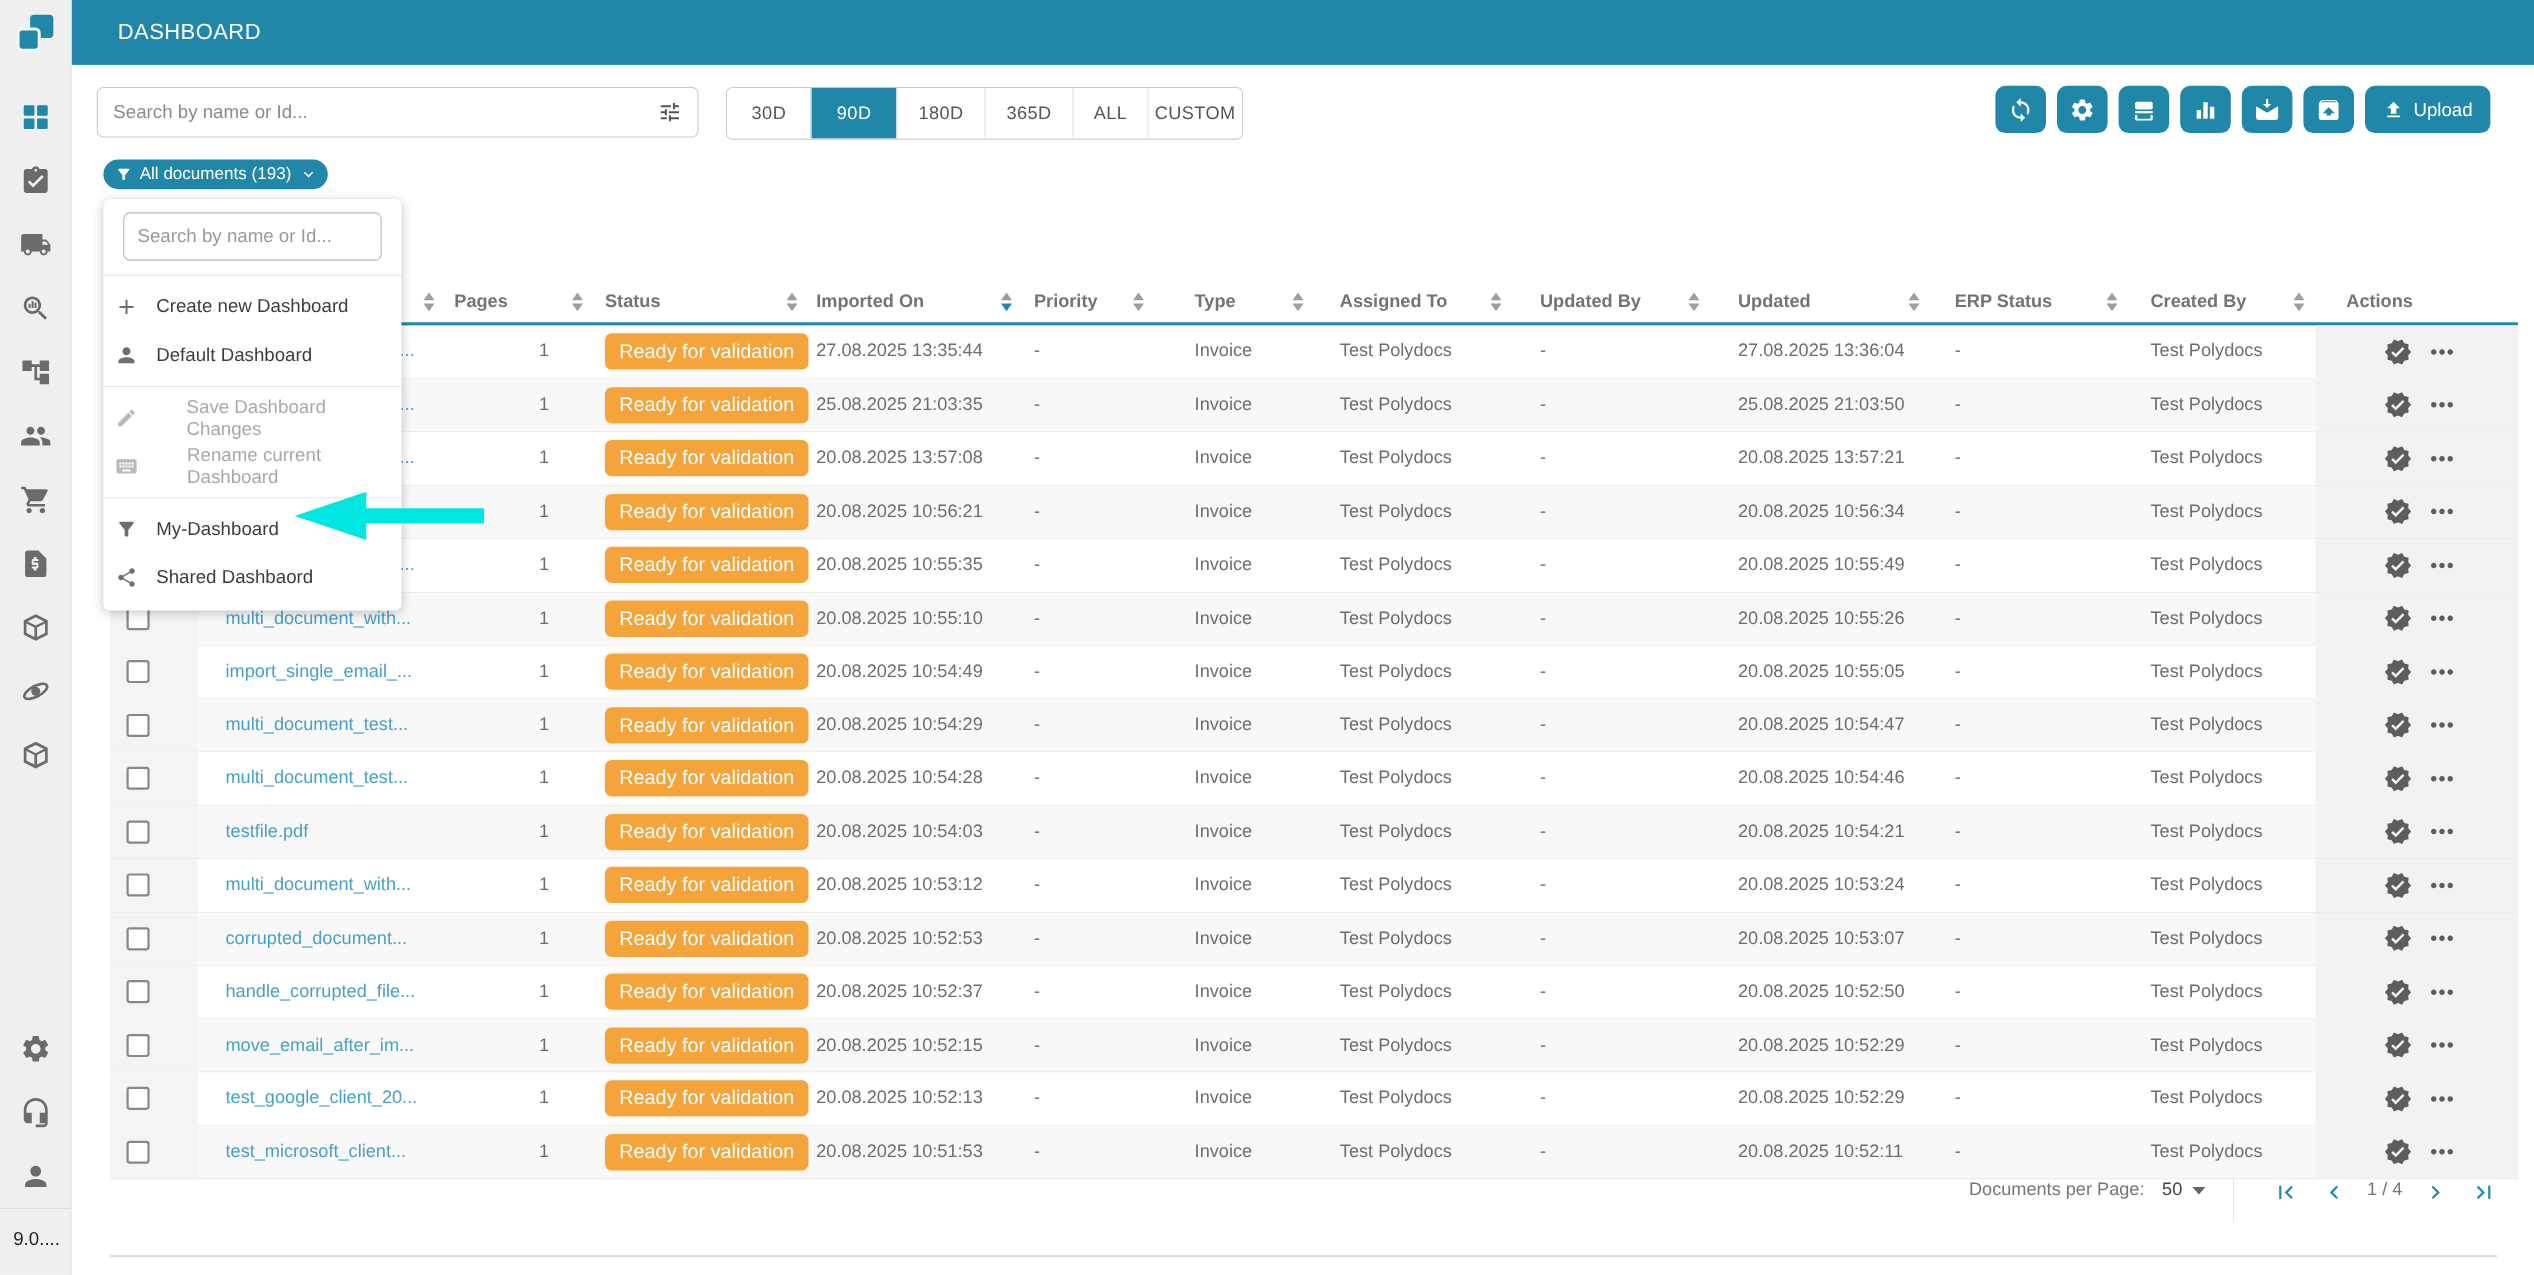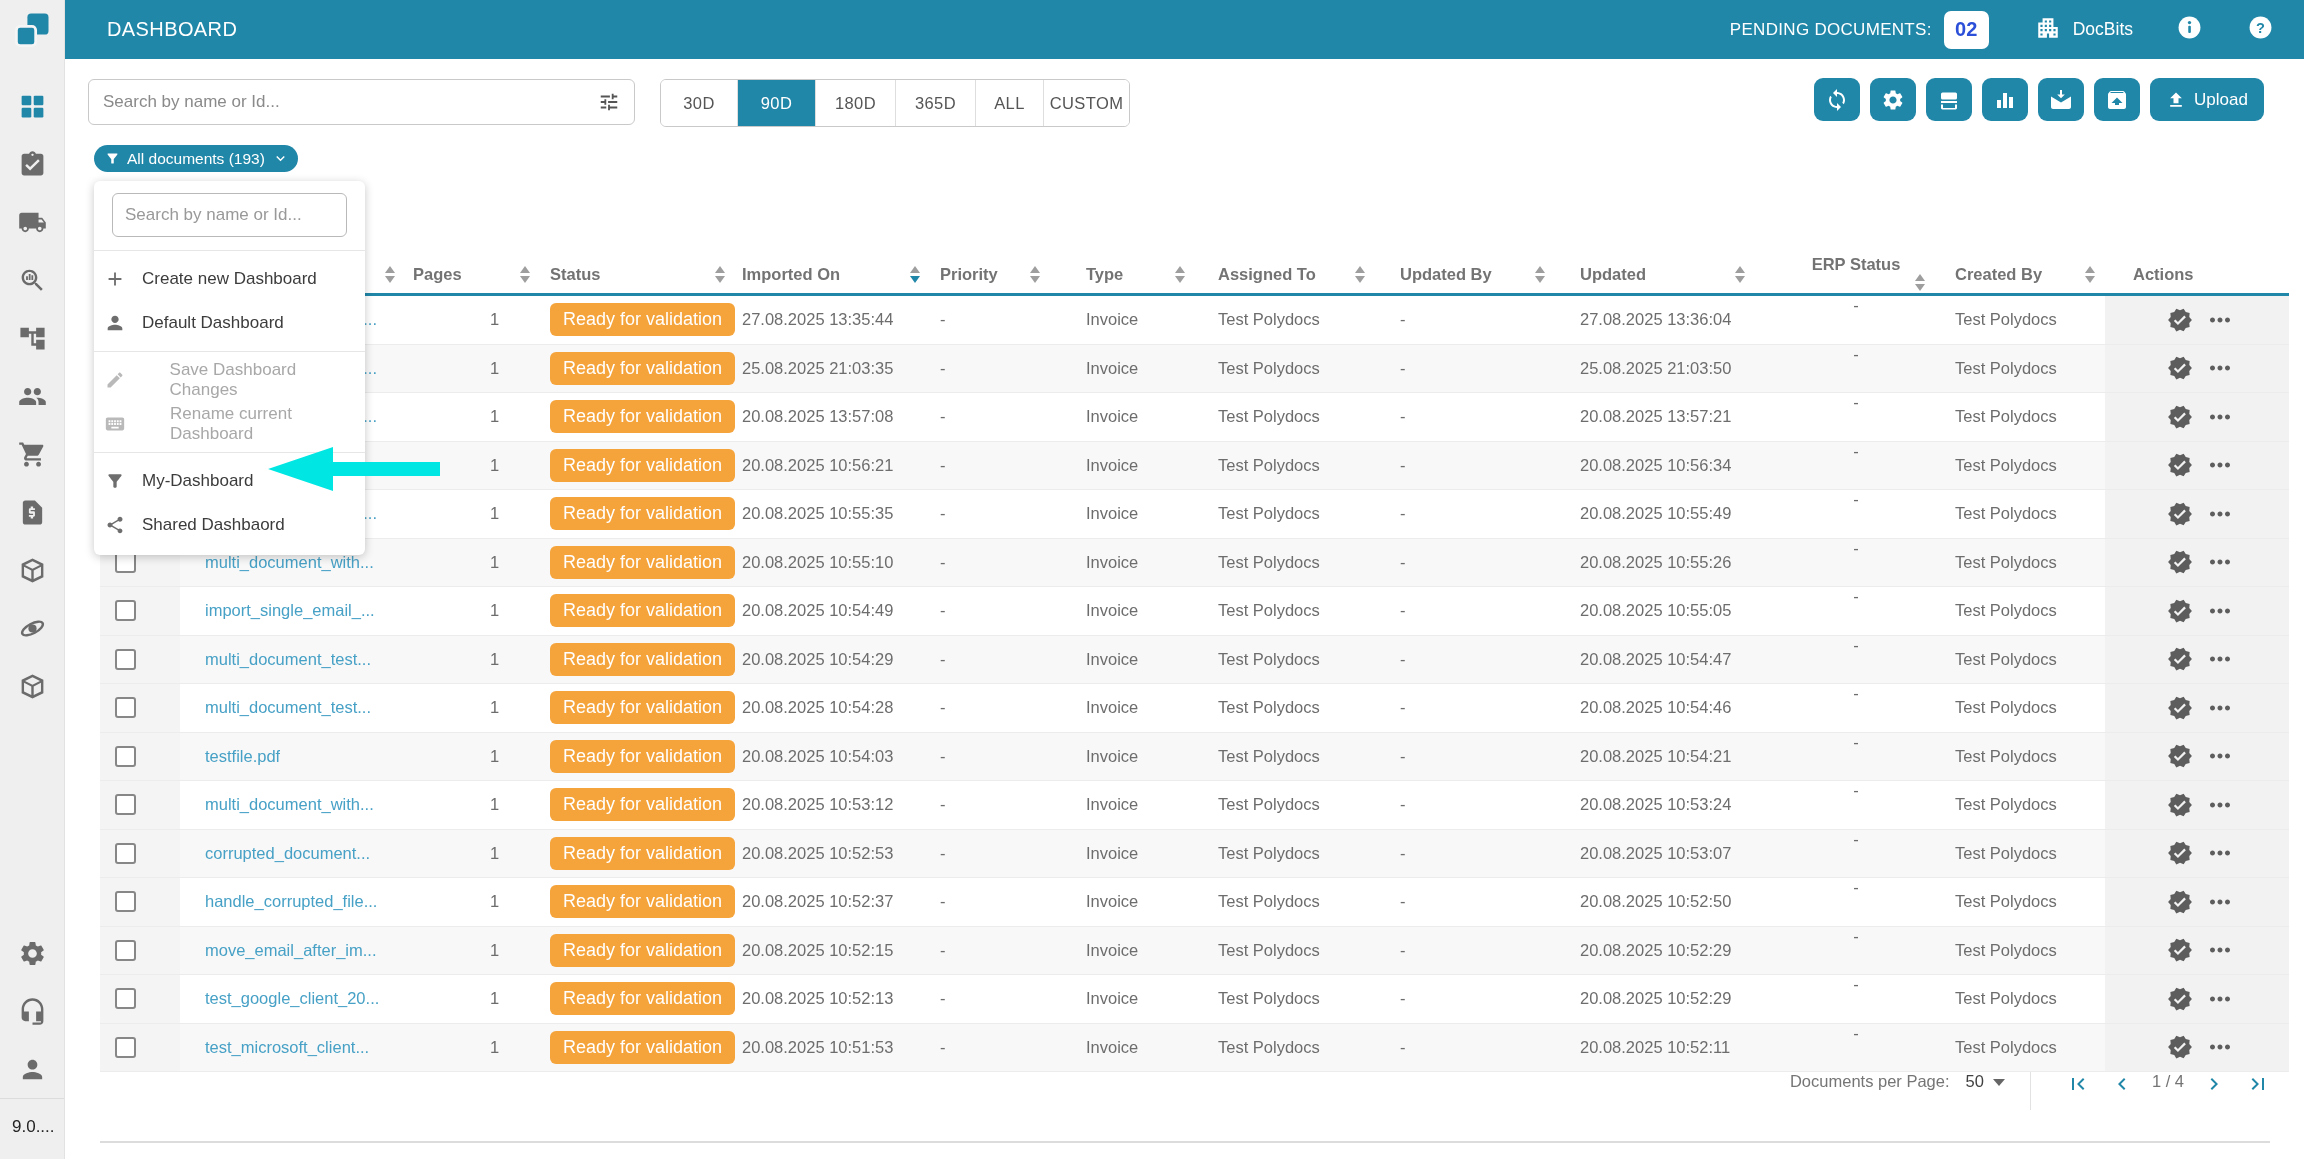--- a/index.html
+++ b/index.html
@@ -73,21 +73,21 @@
   .c0{width:80px;padding-left:15px;}
   .c1{width:225px;padding-left:25px;}
   .c2{width:135px;padding-left:8px;}
   .c3{width:195px;padding-left:10px;}
   .c4{width:195px;padding-left:7px;}
   .c5{width:120px;padding-left:10px;}
   .c6{width:145px;padding-left:36px;}
   .c7{width:180px;padding-left:23px;}
   .c8{width:180px;padding-left:25px;}
   .c9{width:200px;padding-left:25px;}
-  .c10{width:180px;padding-left:22px;flex-direction:column;}
+  .c10{width:180px;padding-left:22px;}
   .c11{width:170px;padding-left:20px;}
   .c12{width:184px;padding-left:28px;}
 
   .trow{display:flex;height:48.5px;align-items:center;border-bottom:1px solid #ececec;background:#fff;}
   .trow:nth-child(even){background:#f8f8f8;}
   .td{display:flex;align-items:center;height:100%;font-size:16.5px;color:#6d6d6d;}
   .trow .c0{background:#f4f4f4;}
   .trow .c2{padding-left:85px;}
   .trow .c12{background:#f2f2f2;padding-left:62px;gap:12px;}
   .cb{width:21px;height:21px;border:2px solid #878787;border-radius:3px;background:#fff;cursor:pointer;}
@@ -213,37 +213,20 @@
           <svg viewBox="0 0 24 24">
             <path d="M12 12c2.21 0 4-1.79 4-4s-1.79-4-4-4-4 1.79-4 4 1.79 4 4 4zm0 2c-2.67 0-8 1.34-8 4v2h16v-2c0-2.66-5.33-4-8-4z"></path>
           </svg>
         </div>
       <div class="version">9.0....</div>
     </div>
   </aside>
 
   <header class="topbar">
     <div class="tb-title">DASHBOARD</div>
-    <div class="tb-right">
-      <span class="tb-pending">PENDING DOCUMENTS:</span>
-      <span class="tb-count">02</span>
-      <span class="tb-building"><svg width="26" height="26" viewBox="0 0 24 24" fill="#fff">
-            <path d="M17 11V3H7v4H3v14h8v-4h2v4h8V11h-4zM7 19H5v-2h2v2zm0-4H5v-2h2v2zm0-4H5V9h2v2zm4 4H9v-2h2v2zm0-4H9V9h2v2zm0-4H9V5h2v2zm4 8h-2v-2h2v2zm0-4h-2V9h2v2zm0-4h-2V5h2v2zm4 12h-2v-2h2v2zm0-4h-2v-2h2v2z"></path>
-          </svg></span>
-      <span class="tb-brand">DocBits</span>
-      <span class="tb-circle"><svg width="25" height="25" viewBox="0 0 24 24">
-            <circle cx="12" cy="12" r="10.5" fill="#fff"></circle>
-            <rect x="10.8" y="10.3" width="2.5" height="7" rx="1" fill="#2187a8"></rect>
-            <circle cx="12" cy="7.3" r="1.6" fill="#2187a8"></circle>
-          </svg></span>
-      <span class="tb-circle"><svg width="25" height="25" viewBox="0 0 24 24">
-            <circle cx="12" cy="12" r="10.5" fill="#fff"></circle>
-            <text x="12" y="17" text-anchor="middle" font-size="14" font-weight="bold" fill="#2187a8">?</text>
-          </svg></span>
-    </div>
   </header>
 
   <main class="content">
 
     <div class="search-box">
       <input type="text" placeholder="Search by name or Id..." style="">
       <span class="tune">
           <svg width="22" height="22" viewBox="0 0 24 24" fill="#555">
             <path d="M3 17v2h6v-2H3zM3 5v2h10V5H3zm10 16v-2h8v-2h-8v-2h-2v6h2zM7 9v2H3v2h4v2h2V9H7zm14 4v-2H11v2h10zm-6-4h2V7h4V5h-4V3h-2v6z"></path>
           </svg>

